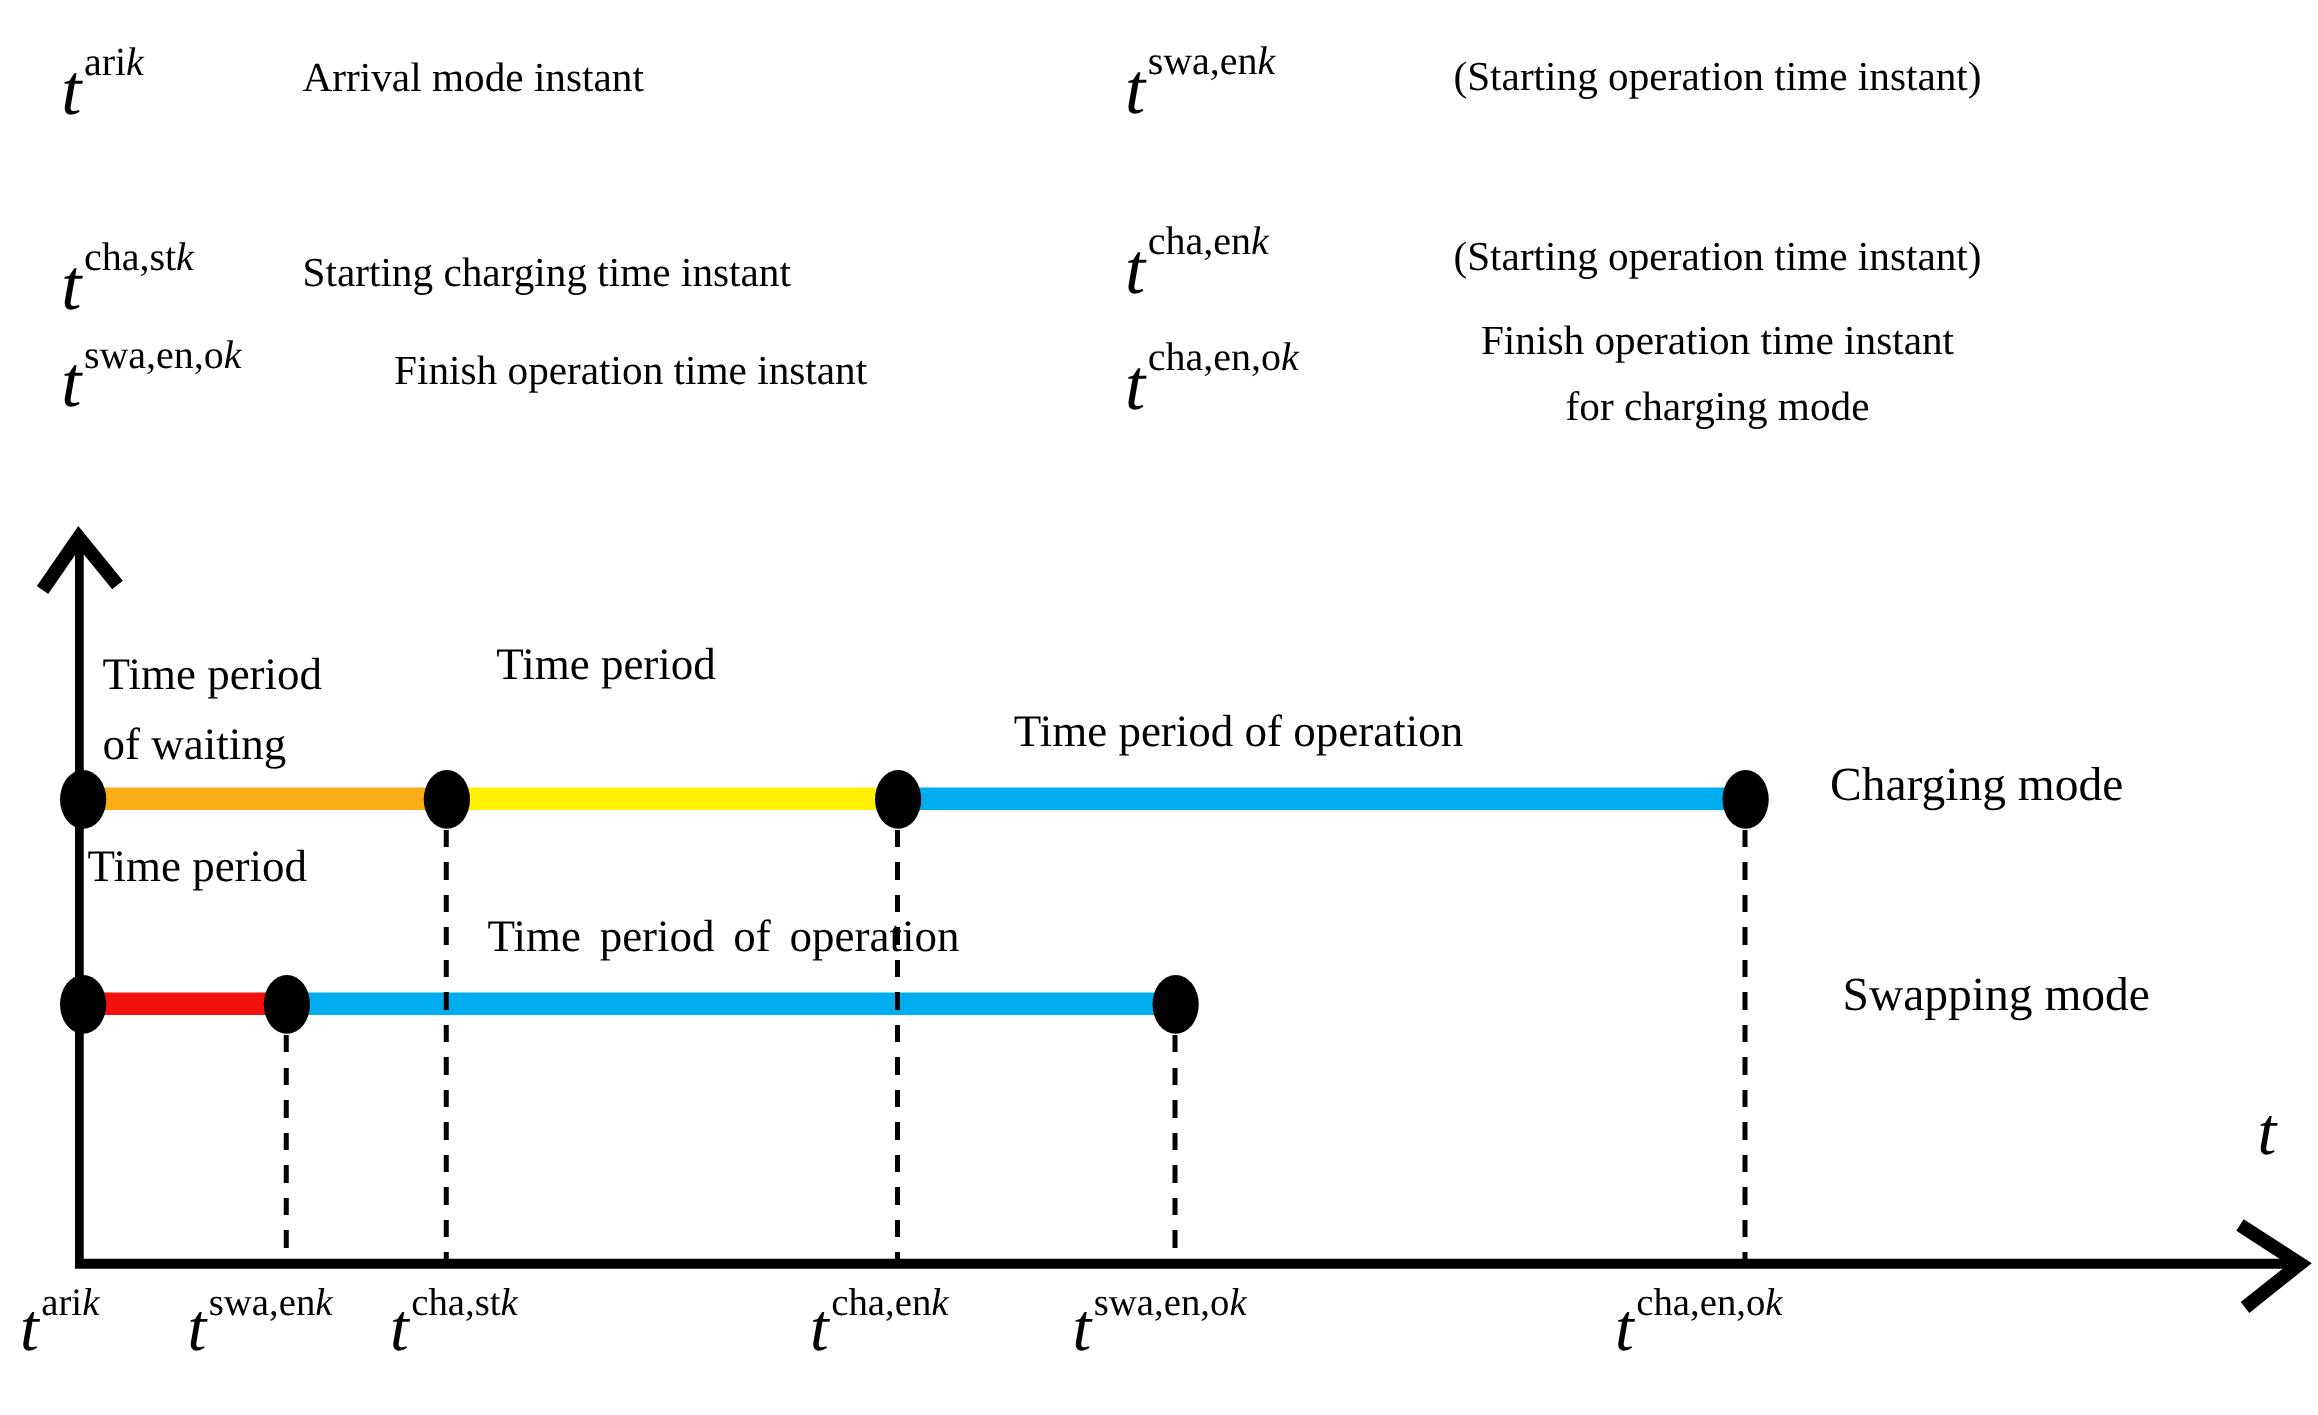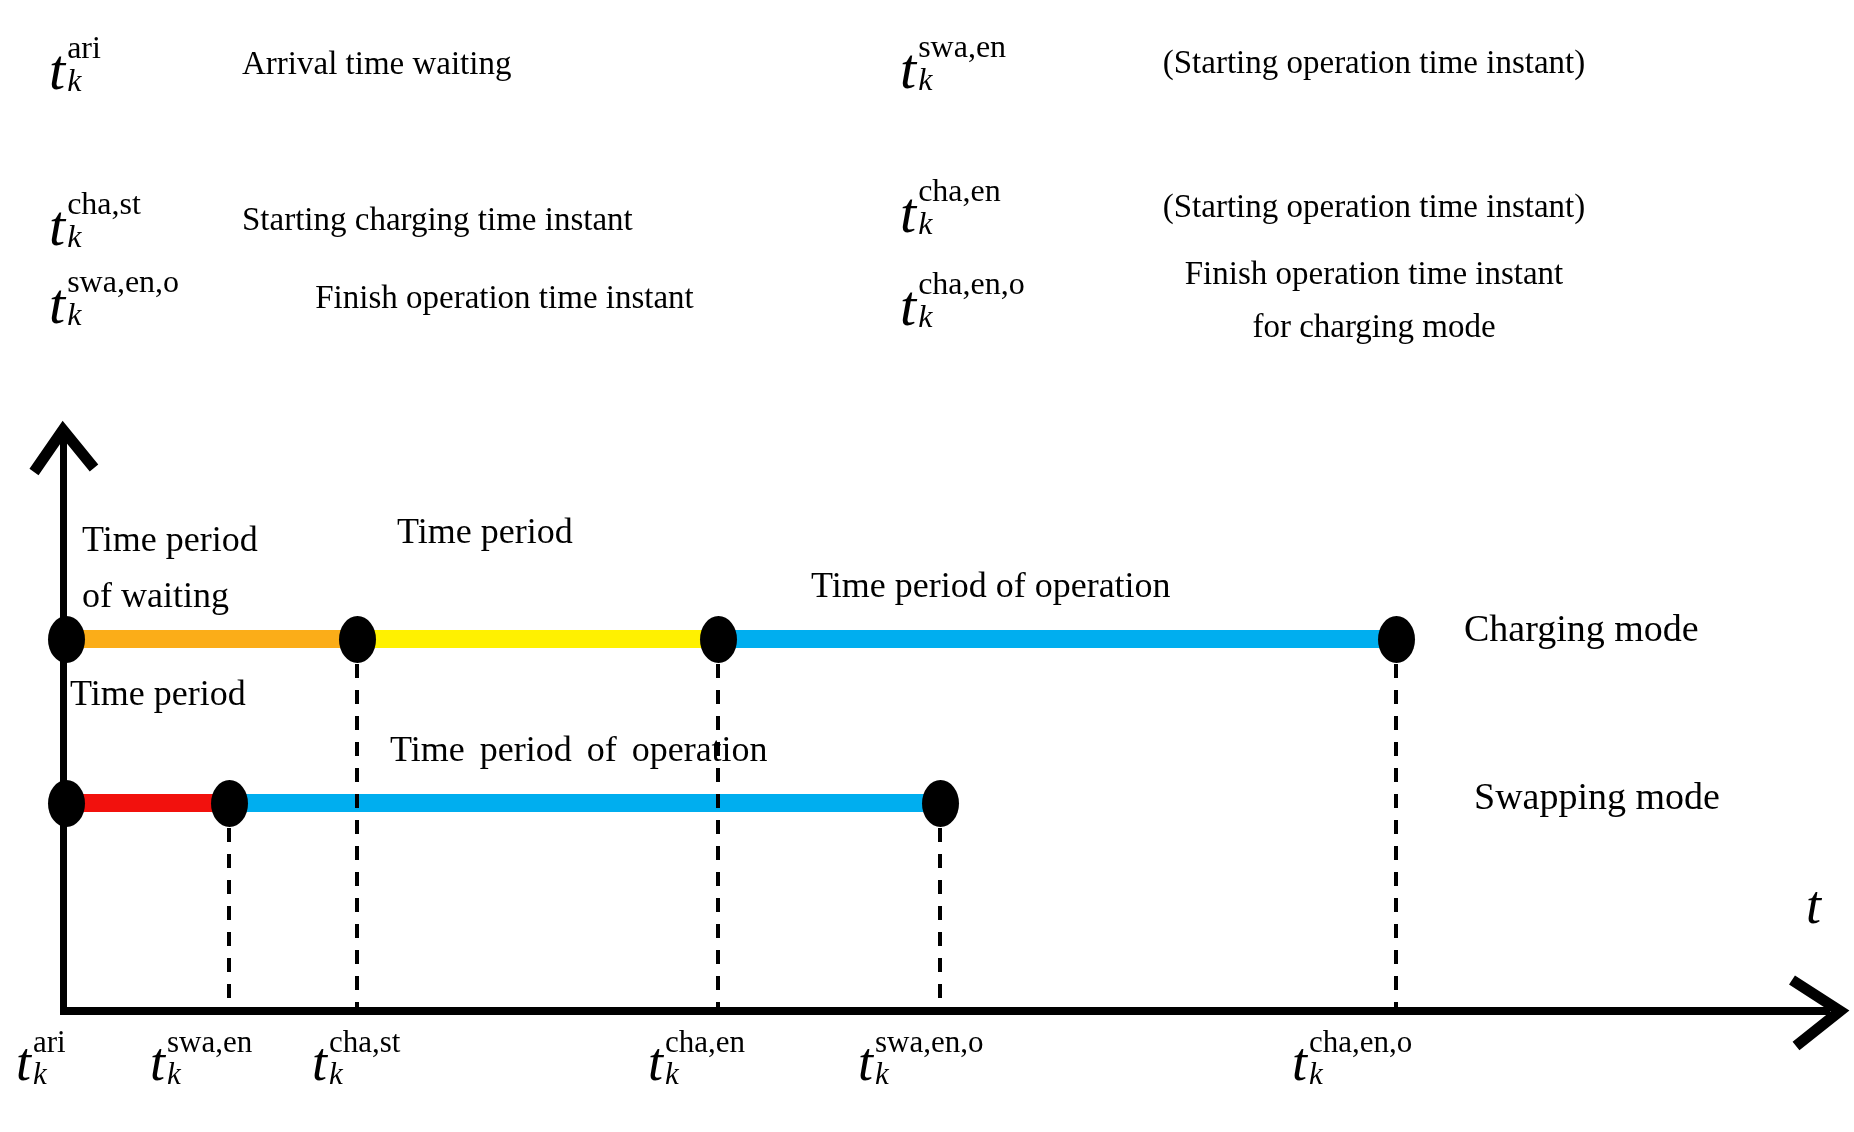--- a/index.html
+++ b/index.html
@@ -3,21 +3,21 @@
 <meta charset="utf-8">
 <style>
   html,body{margin:0;padding:0;background:#ffffff;}
   body{width:1854px;height:1132px;position:relative;overflow:hidden;
        font-family:"Liberation Serif", serif;color:#000;}
   #canvas{position:absolute;left:0;top:0;width:1854px;height:1132px;background:#fff;}
 
   
   .tsym{display:inline-flex;align-items:flex-start;white-space:nowrap;}
   .tsym .base{font-style:italic;line-height:.8;}
-  .tsym .stack{display:inline-flex;flex-direction:column;line-height:1.04;margin-left:2px;justify-content:center;}
+  .tsym .stack{display:inline-flex;line-height:1.04;margin-left:2px;justify-content:center;}
   .tsym .sup{font-style:normal;}
   .tsym .sub{font-style:italic;}
   .sym-lg .base{font-size:58px;margin-top:16px;}
   .sym-lg .stack{font-size:32px;}
   .sym-tick .base{font-size:54px;margin-top:15px;}
   .sym-tick .stack{font-size:31px;}
 
   
   .legend-item{position:absolute;display:flex;align-items:center;height:104px;}
   .legend-sym{flex:none;}
@@ -51,21 +51,21 @@
     <span class="legend-sym sym-w-left">
       <span class="tsym sym-lg">
         <span class="base">t</span>
         <span class="stack">
           <span class="sup">ari</span>
           <span class="sub">k</span>
         </span>
       </span>
     </span>
     <div class="legend-desc desc-left">
-      <div>Arrival time waiting</div>
+      <div>Arrival mode instant</div>
     </div>
   </div>
 
   <div class="legend-item" style="left:49px;top:168px;">
     <span class="legend-sym sym-w-left">
       <span class="tsym sym-lg">
         <span class="base">t</span>
         <span class="stack">
           <span class="sup">cha,st</span>
           <span class="sub">k</span>

